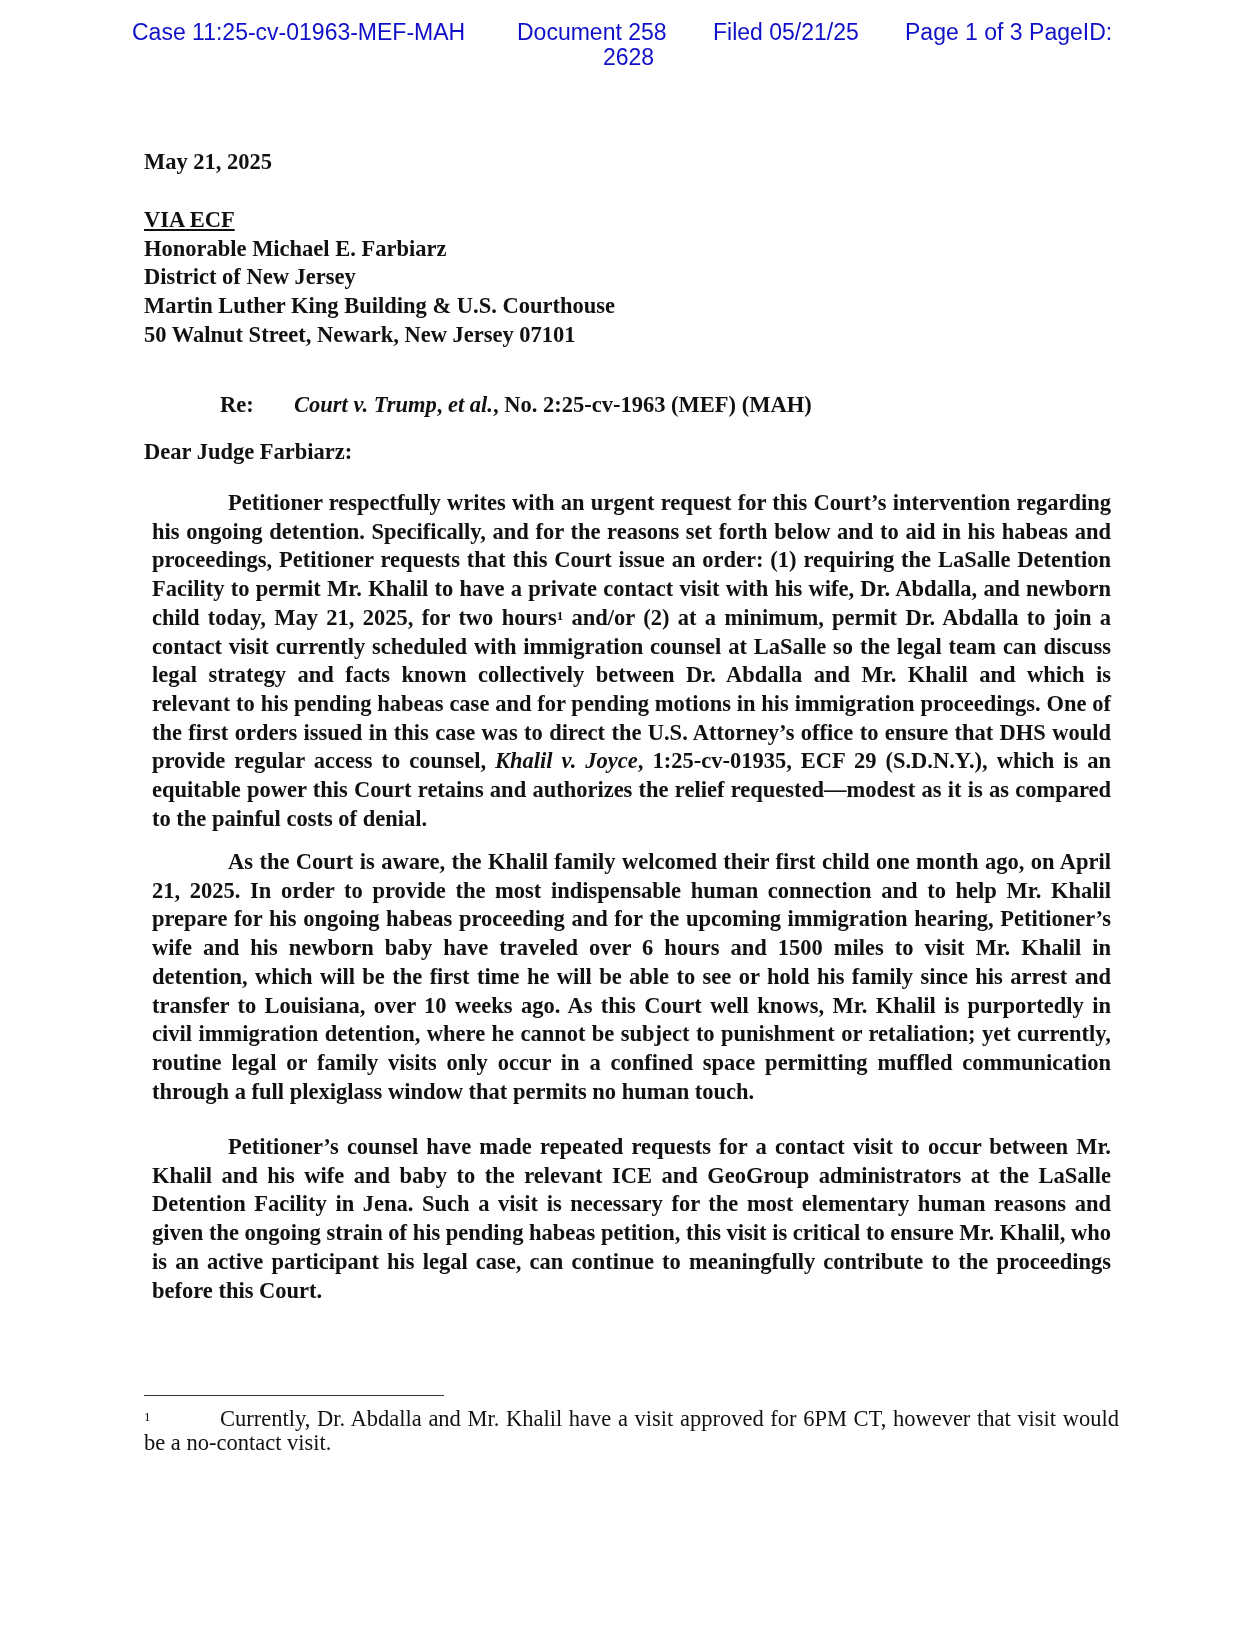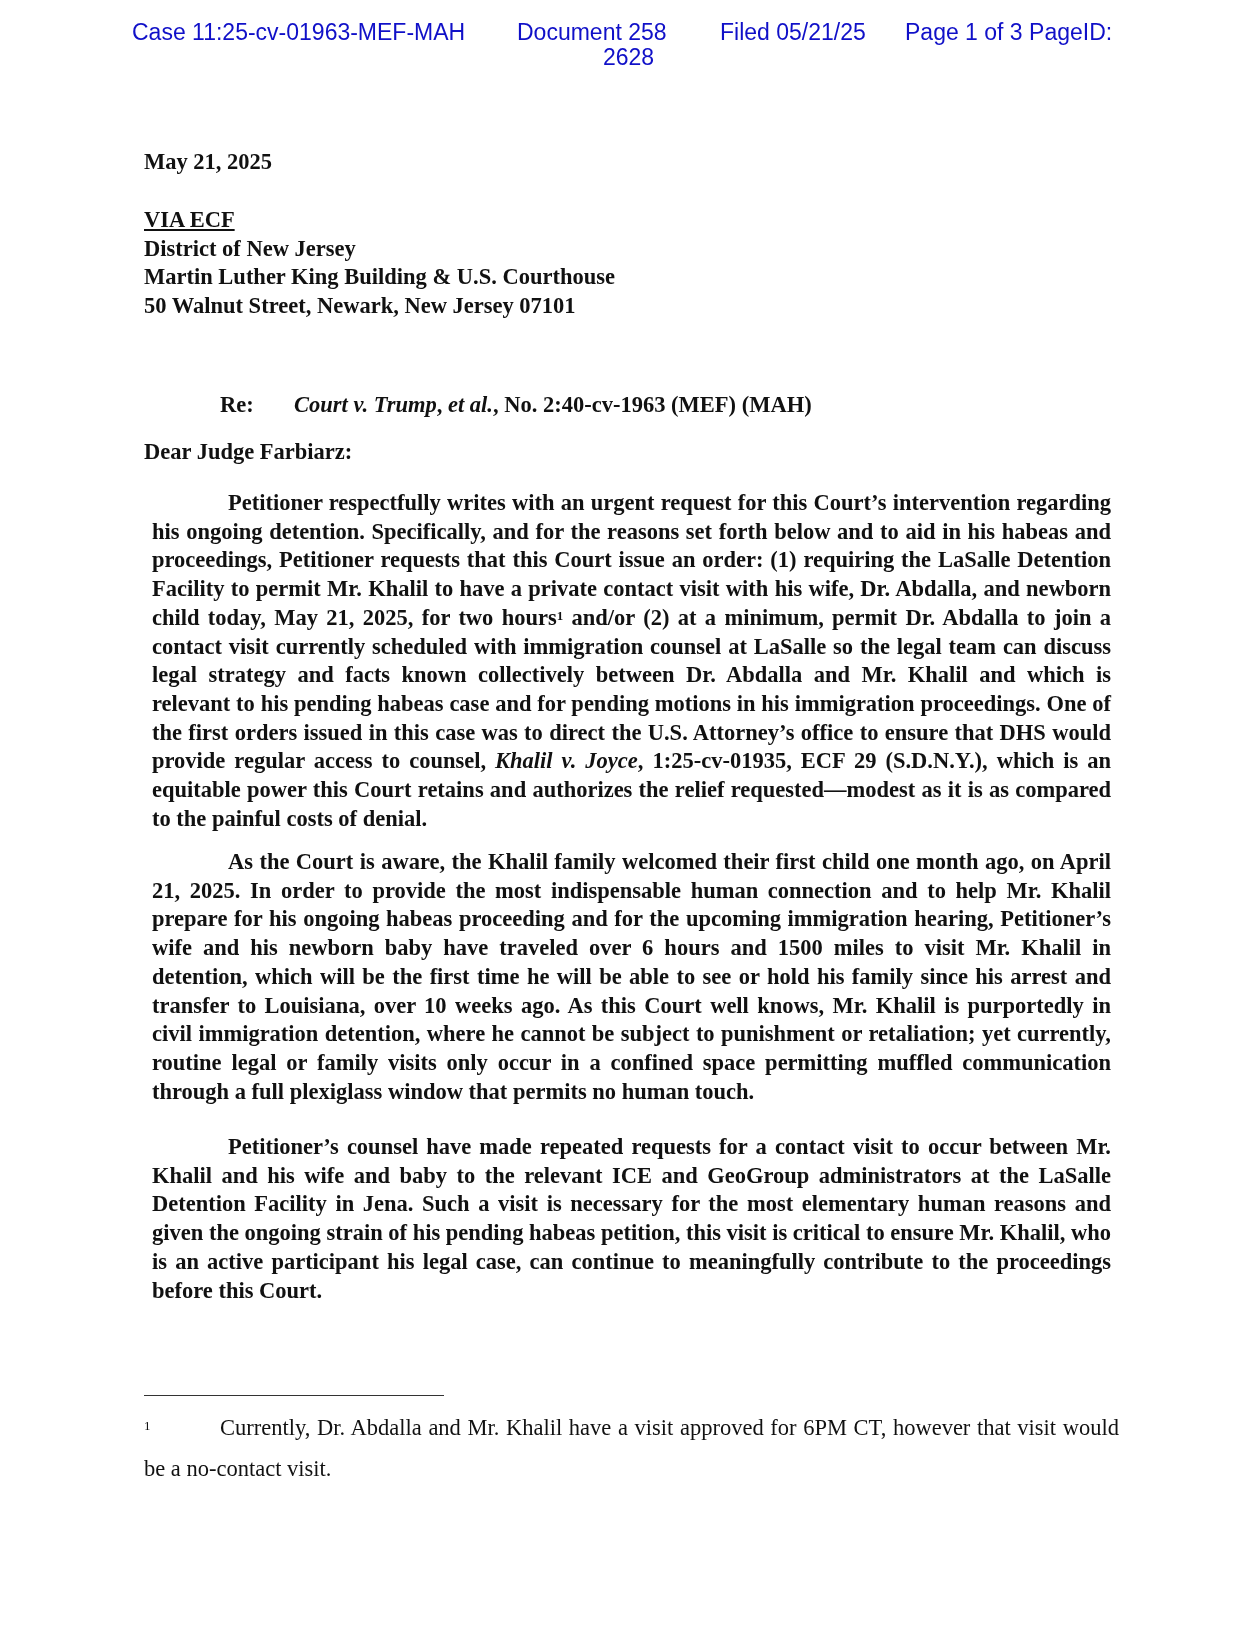--- a/index.html
+++ b/index.html
@@ -6,48 +6,49 @@
   body { width: 1260px; height: 1636px; position: relative; overflow: hidden; font-family: "Liberation Serif", serif; color: #111; }
   .hdr { position: absolute; top: 20px; left: 0; width: 1260px; font-family: "Liberation Sans", sans-serif; color: #1010c8; font-size: 23px; line-height: 25px; }
   .hdr span { position: absolute; white-space: nowrap; }
   .page { position: absolute; left: 144px; width: 975px; font-size: 22.5px; line-height: 28.7px; font-weight: bold; }
   .line { display: block; white-space: nowrap; }
   .u { text-decoration: underline; }
   .para { text-align: justify; text-align-last: left; text-indent: 76px; margin: 8px; }
   .re { font-weight: bold; }
   .re .lbl { display: inline-block; width: 74px; }
   .rule { position: absolute; left: 144px; top: 1395px; width: 300px; height: 0; border-top: 1.5px solid #333; }
-  .fn { position: absolute; left: 144px; top: 1407px; width: 975px; font-size: 22.5px; line-height: 41px; text-align: justify; }
+  .fn { position: absolute; left: 144px; top: 1407px; width: 975px; font-size: 22.5px; line-height: 24px; text-align: justify; }
   .fn sup, .para sup { font-size: 13px; vertical-align: top; position: relative; top: -2px; }
   .fn .num { display: inline-block; width: 76px; }
 </style>
 </head>
 <body>
 
 <div class="hdr">
   <span style="left:132px;top:0;">Case 11:25-cv-01963-MEF-MAH</span>
   <span style="left:517px;top:0;">Document 258</span>
-  <span style="left:713px;top:0;margin-left:7px;">Filed 05/21/25</span>
+  <span style="left:713px;top:0;">Filed 05/21/25</span>
   <span style="left:905px;top:0;">Page 1 of 3 PageID:</span>
   <span style="left:603px;top:25px;">2628</span>
 </div>
 
 <div class="page" style="top:148px;">
   <span class="line">May 21, 2025</span>
 </div>
 
 <div class="page" style="top:206px;">
   <span class="line u">VIA ECF</span>
+  <span class="line">Honorable Michael E. Farbiarz</span>
   <span class="line">District of New Jersey</span>
   <span class="line">Martin Luther King Building &amp; U.S. Courthouse</span>
   <span class="line">50 Walnut Street, Newark, New Jersey 07101</span>
 </div>
 
 <div class="page re" style="top:391px;left:220px;">
-  <span class="lbl">Re:</span><i>Court v. Trump</i><span>, </span><i>et al.</i><span>, No. 2:40-cv-1963 (MEF) (MAH)</span>
+  <span class="lbl">Re:</span><i>Court v. Trump</i><span>, </span><i>et al.</i><span>, No. 2:25-cv-1963 (MEF) (MAH)</span>
 </div>
 
 <div class="page" style="top:438px;">
   <span class="line">Dear Judge Farbiarz:</span>
 </div>
 
 <div class="page" style="top:481px;">
   <p class="para"><span>Petitioner respectfully writes with an urgent request for this Court’s intervention regarding his ongoing detention. Specifically, and for the reasons set forth below and to aid in his habeas and proceedings, Petitioner requests that this Court issue an order: (1) requiring the LaSalle Detention Facility to permit Mr. Khalil to have a private contact visit with his wife, Dr. Abdalla, and newborn child today, May 21, 2025, for two hours</span><sup>1</sup><span> and/or (2) at a minimum, permit Dr. Abdalla to join a contact visit currently scheduled with immigration counsel at LaSalle so the legal team can discuss legal strategy and facts known collectively between Dr. Abdalla and Mr. Khalil and which is relevant to his pending habeas case and for pending motions in his immigration proceedings. One of the first orders issued in this case was to direct the U.S. Attorney’s office to ensure that DHS would provide regular access to counsel, </span><i>Khalil v. Joyce</i><span>, 1:25-cv-01935, ECF 29 (S.D.N.Y.), which is an equitable power this Court retains and authorizes the relief requested—modest as it is as compared to the painful costs of denial.</span></p>
 </div>
 

